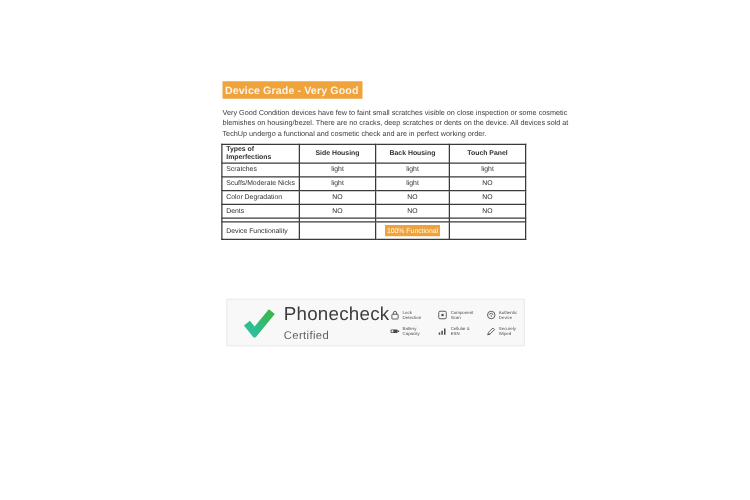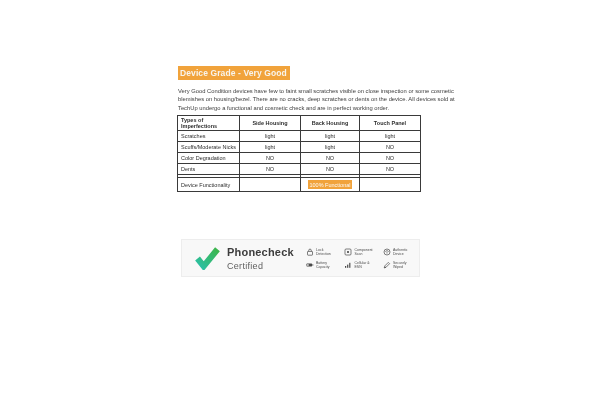--- a/index.html
+++ b/index.html
@@ -50,21 +50,21 @@
   }
 
   
   .cert-box {
     position: absolute; left: 181px; top: 239px; width: 239px; height: 38px;
     background: #f8f8f8; border: 1px solid #ededed;
     display: flex; align-items: center;
   }
   .cert-mark { margin-left: 13px; flex: 0 0 auto; }
   .cert-brand { margin-left: 7px; }
-  .cert-brand .line1 { font-size: 11px; font-weight: bold; color: #3d3d3d; letter-spacing: 0.2px; }
+  .cert-brand .line1 { font-size: 15px; font-weight: normal; color: #3d3d3d; letter-spacing: 0.2px; }
   .cert-brand .line2 { font-size: 9px; color: #5f5f5f; margin-top: 3px; letter-spacing: 0.3px; }
 
   .cert-badges {
     margin-left: auto; margin-right: 9px;
     display: grid;
     grid-template-columns: auto auto auto;
     column-gap: 11px; row-gap: 5px;
   }
   .badge { display: flex; align-items: center; }
   .badge .b-icon { flex: 0 0 auto; width: 8px; height: 8px; display: flex; align-items: center; justify-content: center; }

